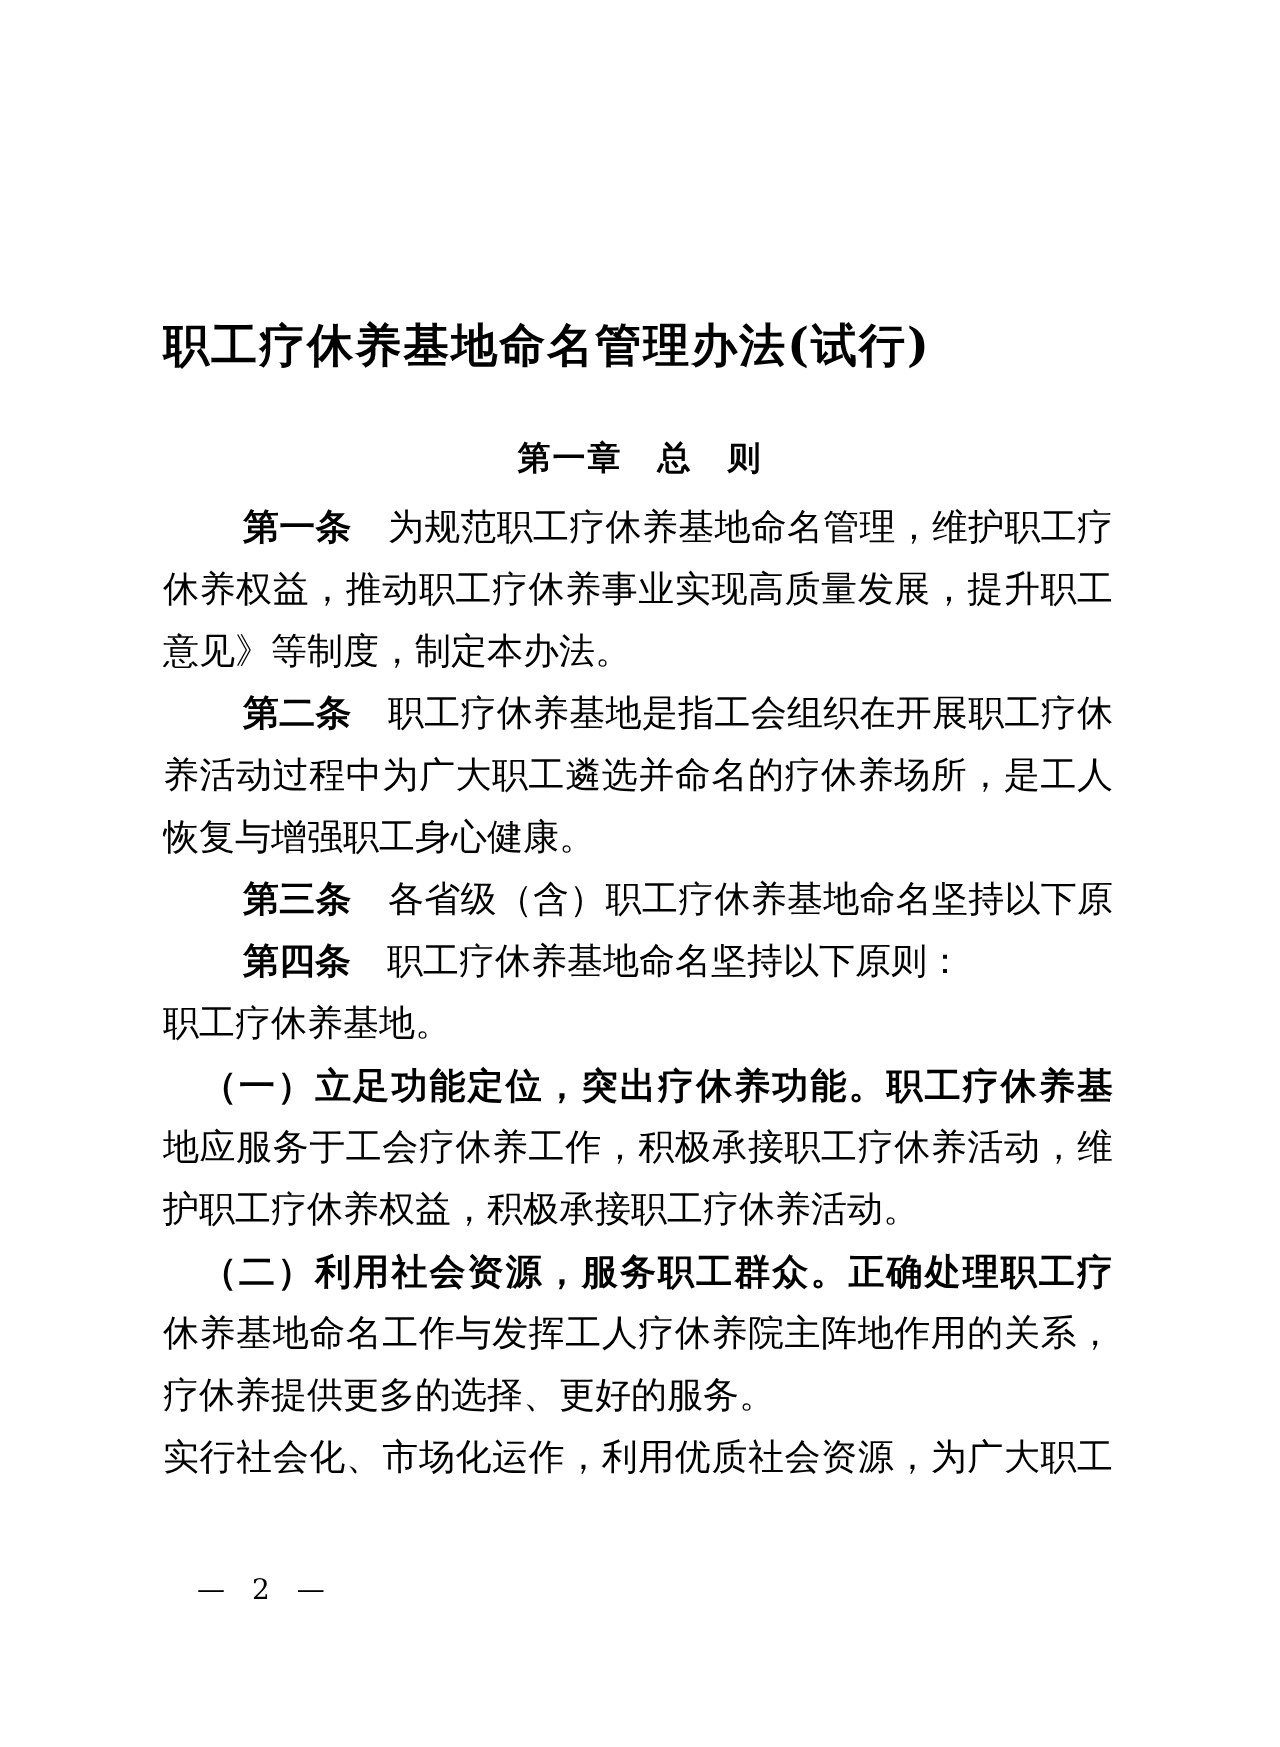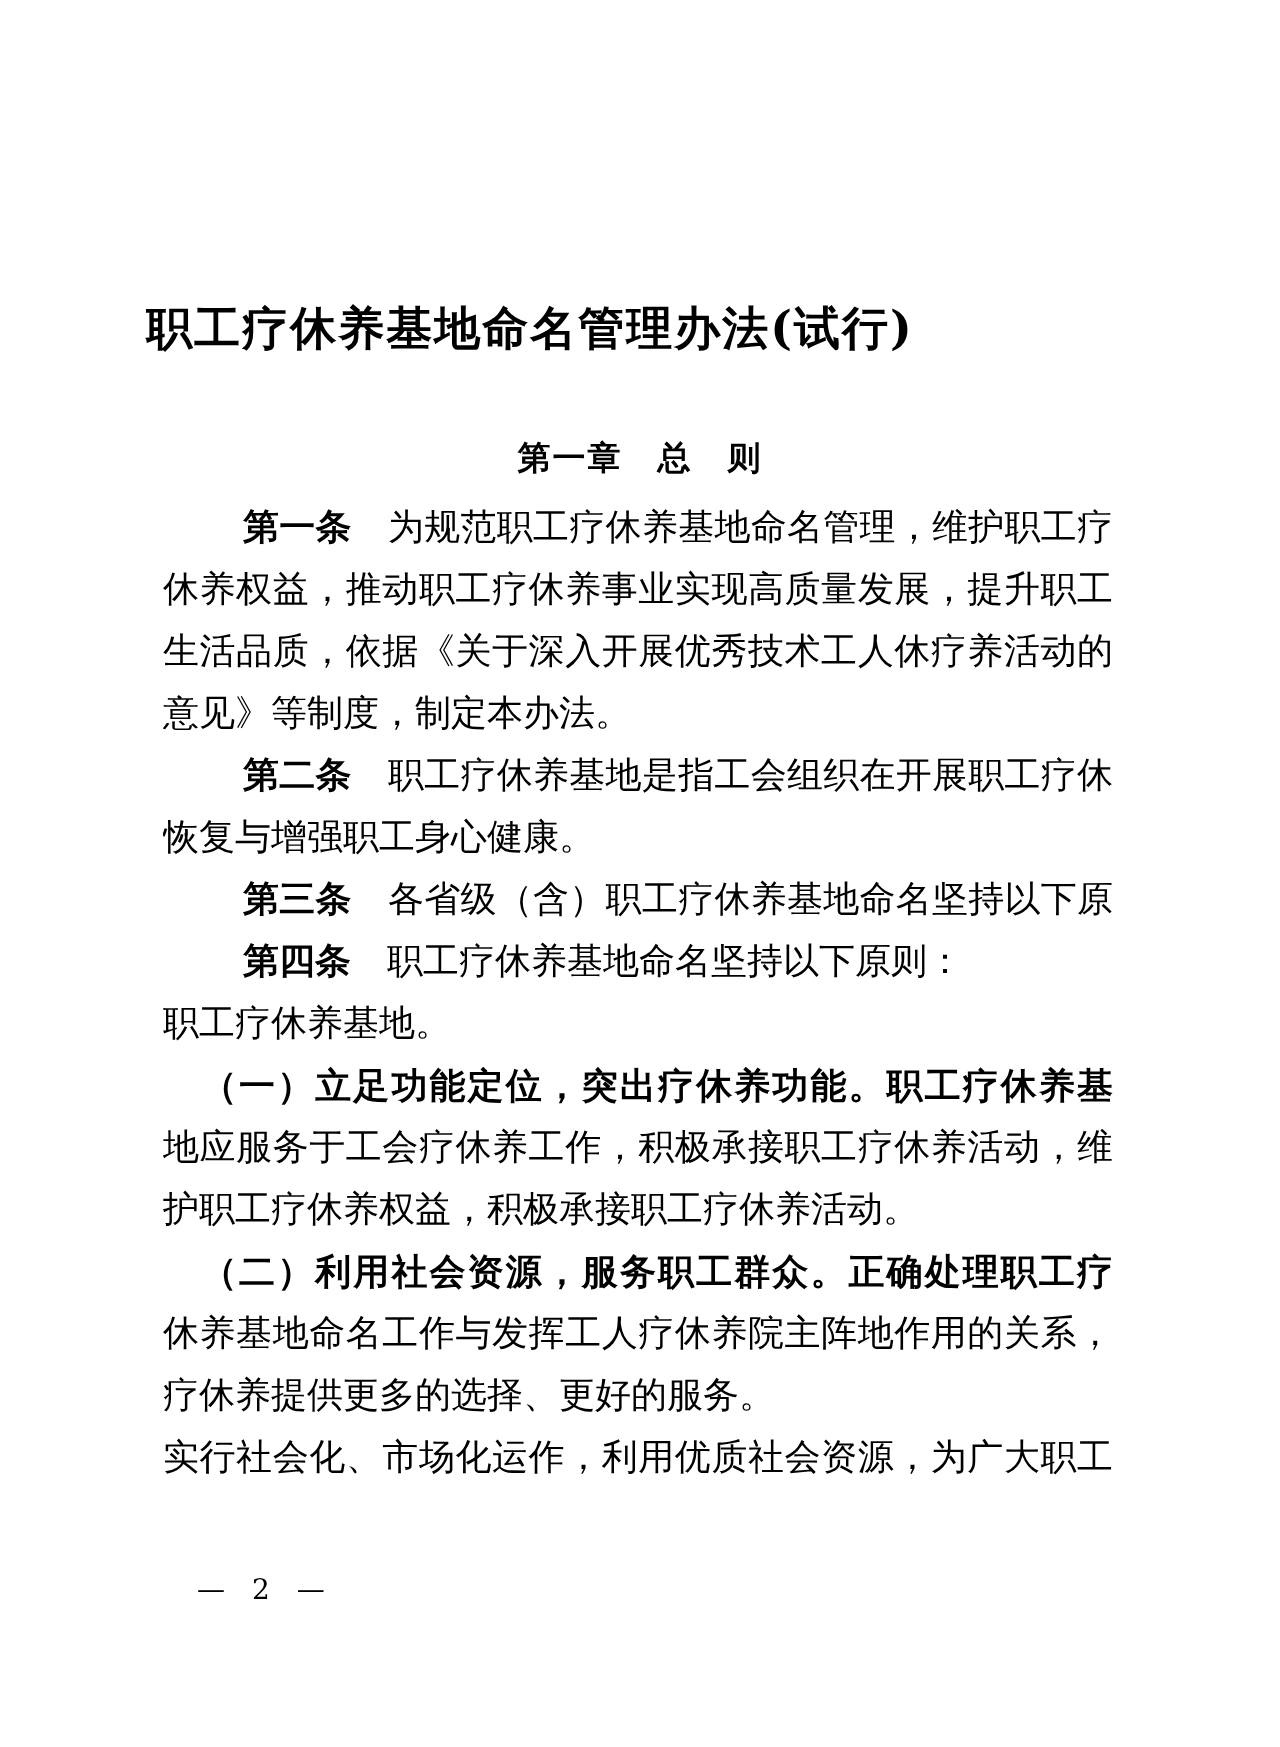--- a/index.html
+++ b/index.html
@@ -17,21 +17,21 @@
     left: 0; top: 0;
     width: 1280px;
     height: 1747px;
     background: #ffffff;
   }
   .doc-title {
     position: absolute;
     top: 300px;
     left: 0;
     width: 1060px;
-    margin: 0;
+    margin: 17px;
     text-align: center;
     font-size: 46px;
     line-height: 56px;
     font-weight: 700;
     letter-spacing: 2px;
     font-family: "DejaVu Serif", serif;
     white-space: nowrap;
   }
   .chapter-heading {
     position: absolute;
@@ -87,23 +87,23 @@
 
 <div class="page">
 
   <h1 class="doc-title">职工疗休养基地命名管理办法(试行)</h1>
 
   <h2 class="chapter-heading">第一章　总　则</h2>
 
   <main class="body-block" id="body-block">
       <div class="line justify indent-2"><b class="article-label">第一条</b><span>　为规范职工疗休养基地命名管理，维护职工疗</span></div>
       <div class="line justify"><span>休养权益，推动职工疗休养事业实现高质量发展，提升职工</span></div>
-      <div class="line justify"><span>生活品质，依据《关于深入开展优秀技术工人休疗养活动的</span></div>
       <div class="line"><span>意见》等制度，制定本办法。</span></div>
       <div class="line justify indent-2"><b class="article-label">第二条</b><span>　职工疗休养基地是指工会组织在开展职工疗休</span></div>
+      <div class="line justify"><span>养活动过程中为广大职工遴选并命名的疗休养场所，是工人</span></div>
       <div class="line"><span>恢复与增强职工身心健康。</span></div>
       <div class="line justify indent-2"><b class="article-label">第三条</b><span>　各省级（含）职工疗休养基地命名坚持以下原则</span></div>
       <div class="line indent-2"><b class="article-label">第四条</b><span>　职工疗休养基地命名坚持以下原则：</span></div>
       <div class="line"><span>职工疗休养基地。</span></div>
       <div class="line justify indent-1"><span>（一）立足功能定位，突出疗休养功能。职工疗休养基</span></div>
       <div class="line justify"><span>地应服务于工会疗休养工作，积极承接职工疗休养活动，维</span></div>
       <div class="line"><span>护职工疗休养权益，积极承接职工疗休养活动。</span></div>
       <div class="line justify indent-1"><span>（二）利用社会资源，服务职工群众。正确处理职工疗</span></div>
       <div class="line justify"><span>休养基地命名工作与发挥工人疗休养院主阵地作用的关系，</span></div>
       <div class="line"><span>疗休养提供更多的选择、更好的服务。</span></div>

